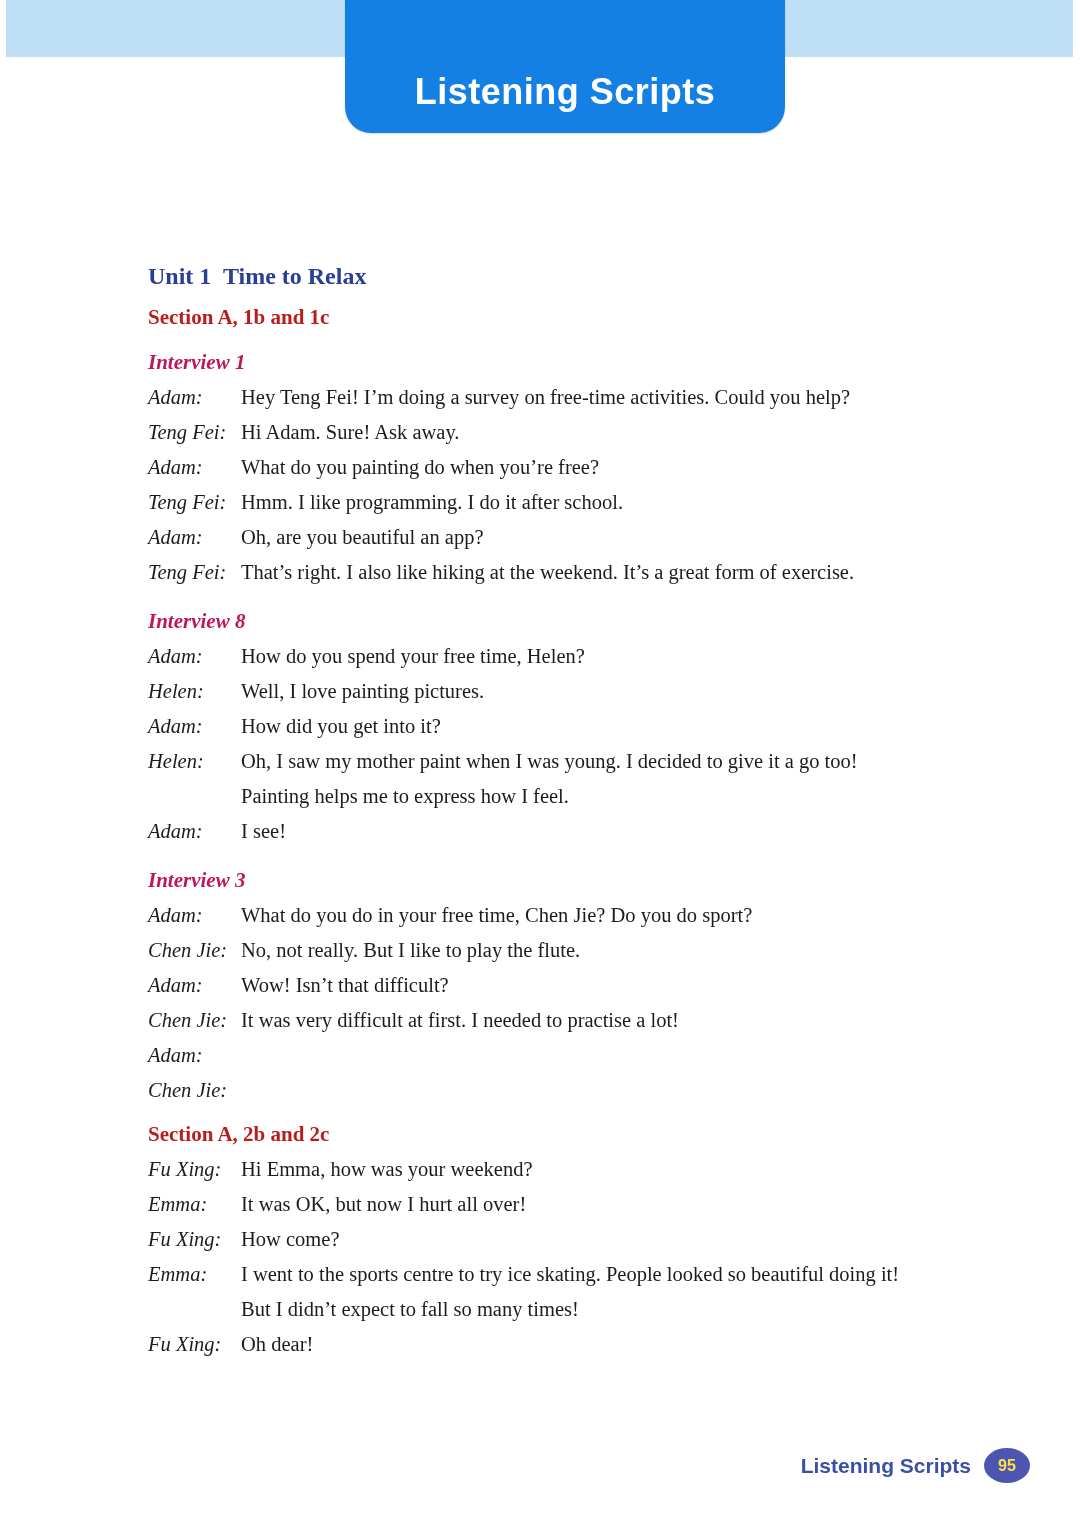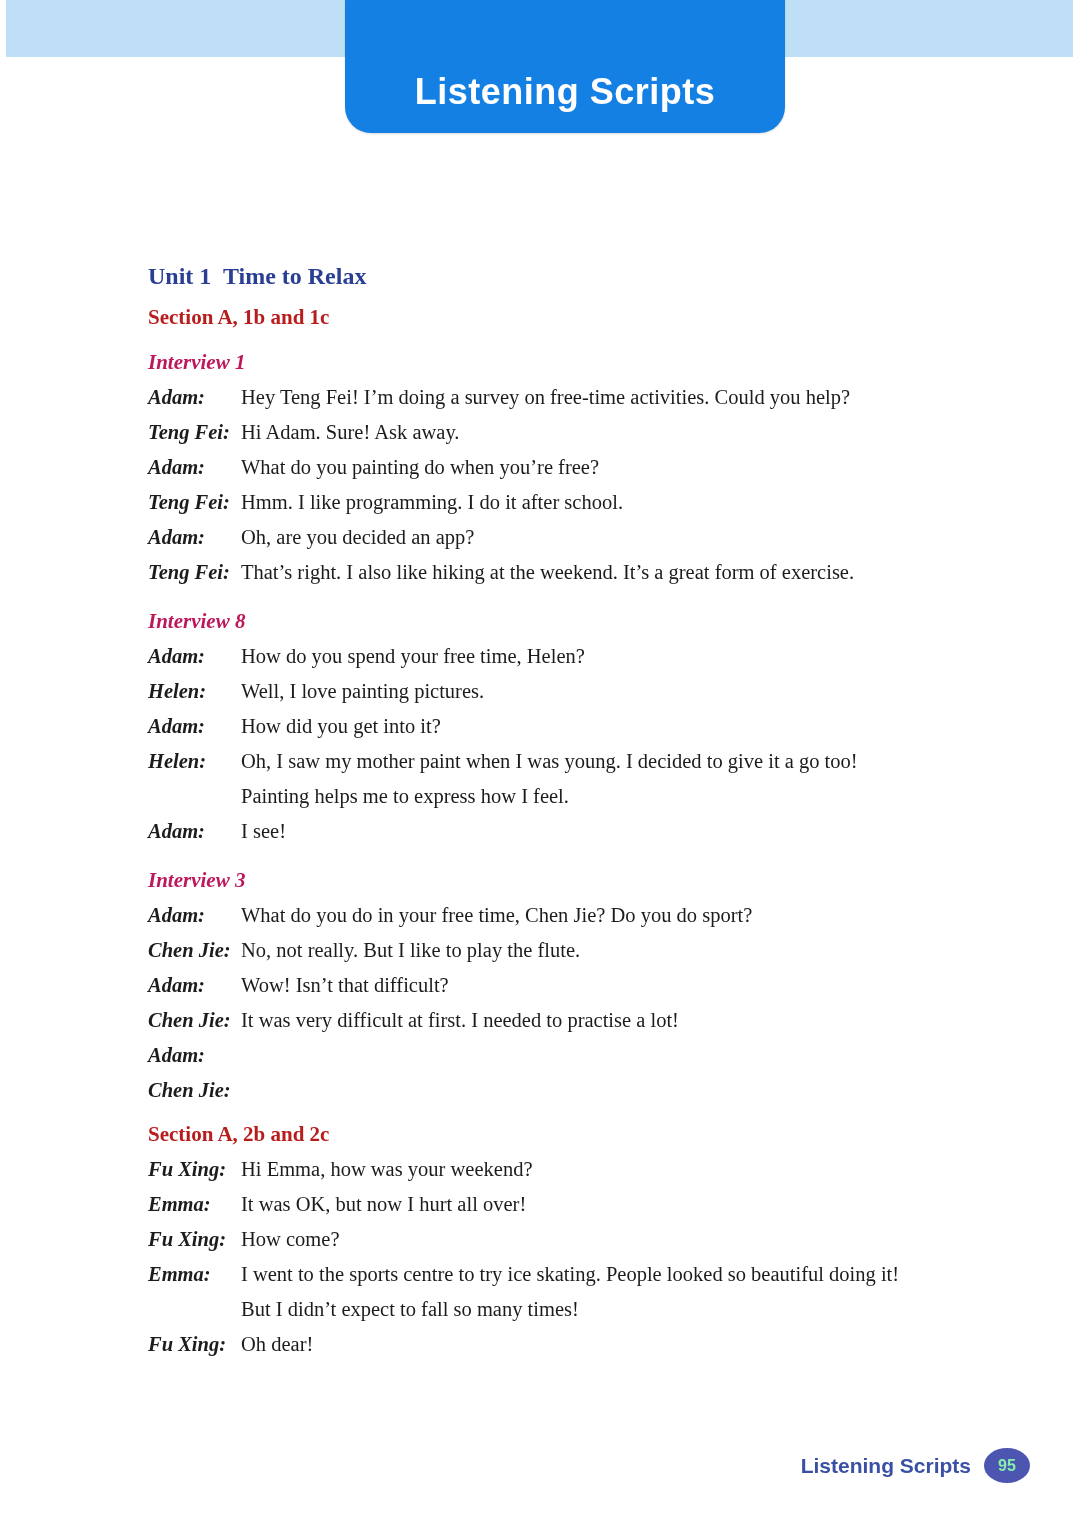--- a/index.html
+++ b/index.html
@@ -56,40 +56,39 @@
     color: #be185d;
   }
   .group + .group .group-subheading { padding-top: 14px; }
   .d-row {
     display: flex; align-items: flex-start;
     font-size: 20.5px; line-height: 35px;
   }
   .d-speaker {
     flex: 0 0 93px;
     font-style: italic;
-    font-weight: bold;
   }
   .d-text {
     flex: 1 1 auto;
     max-width: 762px;
     white-space: pre-line;
   }
   .footer {
     position: absolute; top: 1448px; right: 50px;
     display: flex; align-items: center; gap: 13px;
   }
   .footer-label {
     font-family: "Liberation Sans", sans-serif;
     font-weight: 700; font-size: 21px;
     color: var(--footer-blue);
   }
   .page-badge {
     width: 46px; height: 35px; border-radius: 50%;
     background: var(--badge-indigo);
-    color: #86efac;
+    color: #fde047;
     display: flex; align-items: center; justify-content: center;
     font-family: "Liberation Sans", sans-serif;
     font-weight: 700; font-size: 16px;
   }
 </style>
 </head>
 <body>
 
 <div class="top-strip"></div>
 
@@ -121,21 +120,21 @@
     <span class="d-text">What do you painting do when you’re free?</span>
   </div>
 
   <div class="d-row">
     <span class="d-speaker">Teng Fei:</span>
     <span class="d-text">Hmm. I like programming. I do it after school.</span>
   </div>
 
   <div class="d-row">
     <span class="d-speaker">Adam:</span>
-    <span class="d-text">Oh, are you decided an app?</span>
+    <span class="d-text">Oh, are you beautiful an app?</span>
   </div>
 
   <div class="d-row">
     <span class="d-speaker">Teng Fei:</span>
     <span class="d-text">That’s right. I also like hiking at the weekend. It’s a great form of exercise.</span>
   </div>
 </div>
   </div>
 
   <div class="group">

